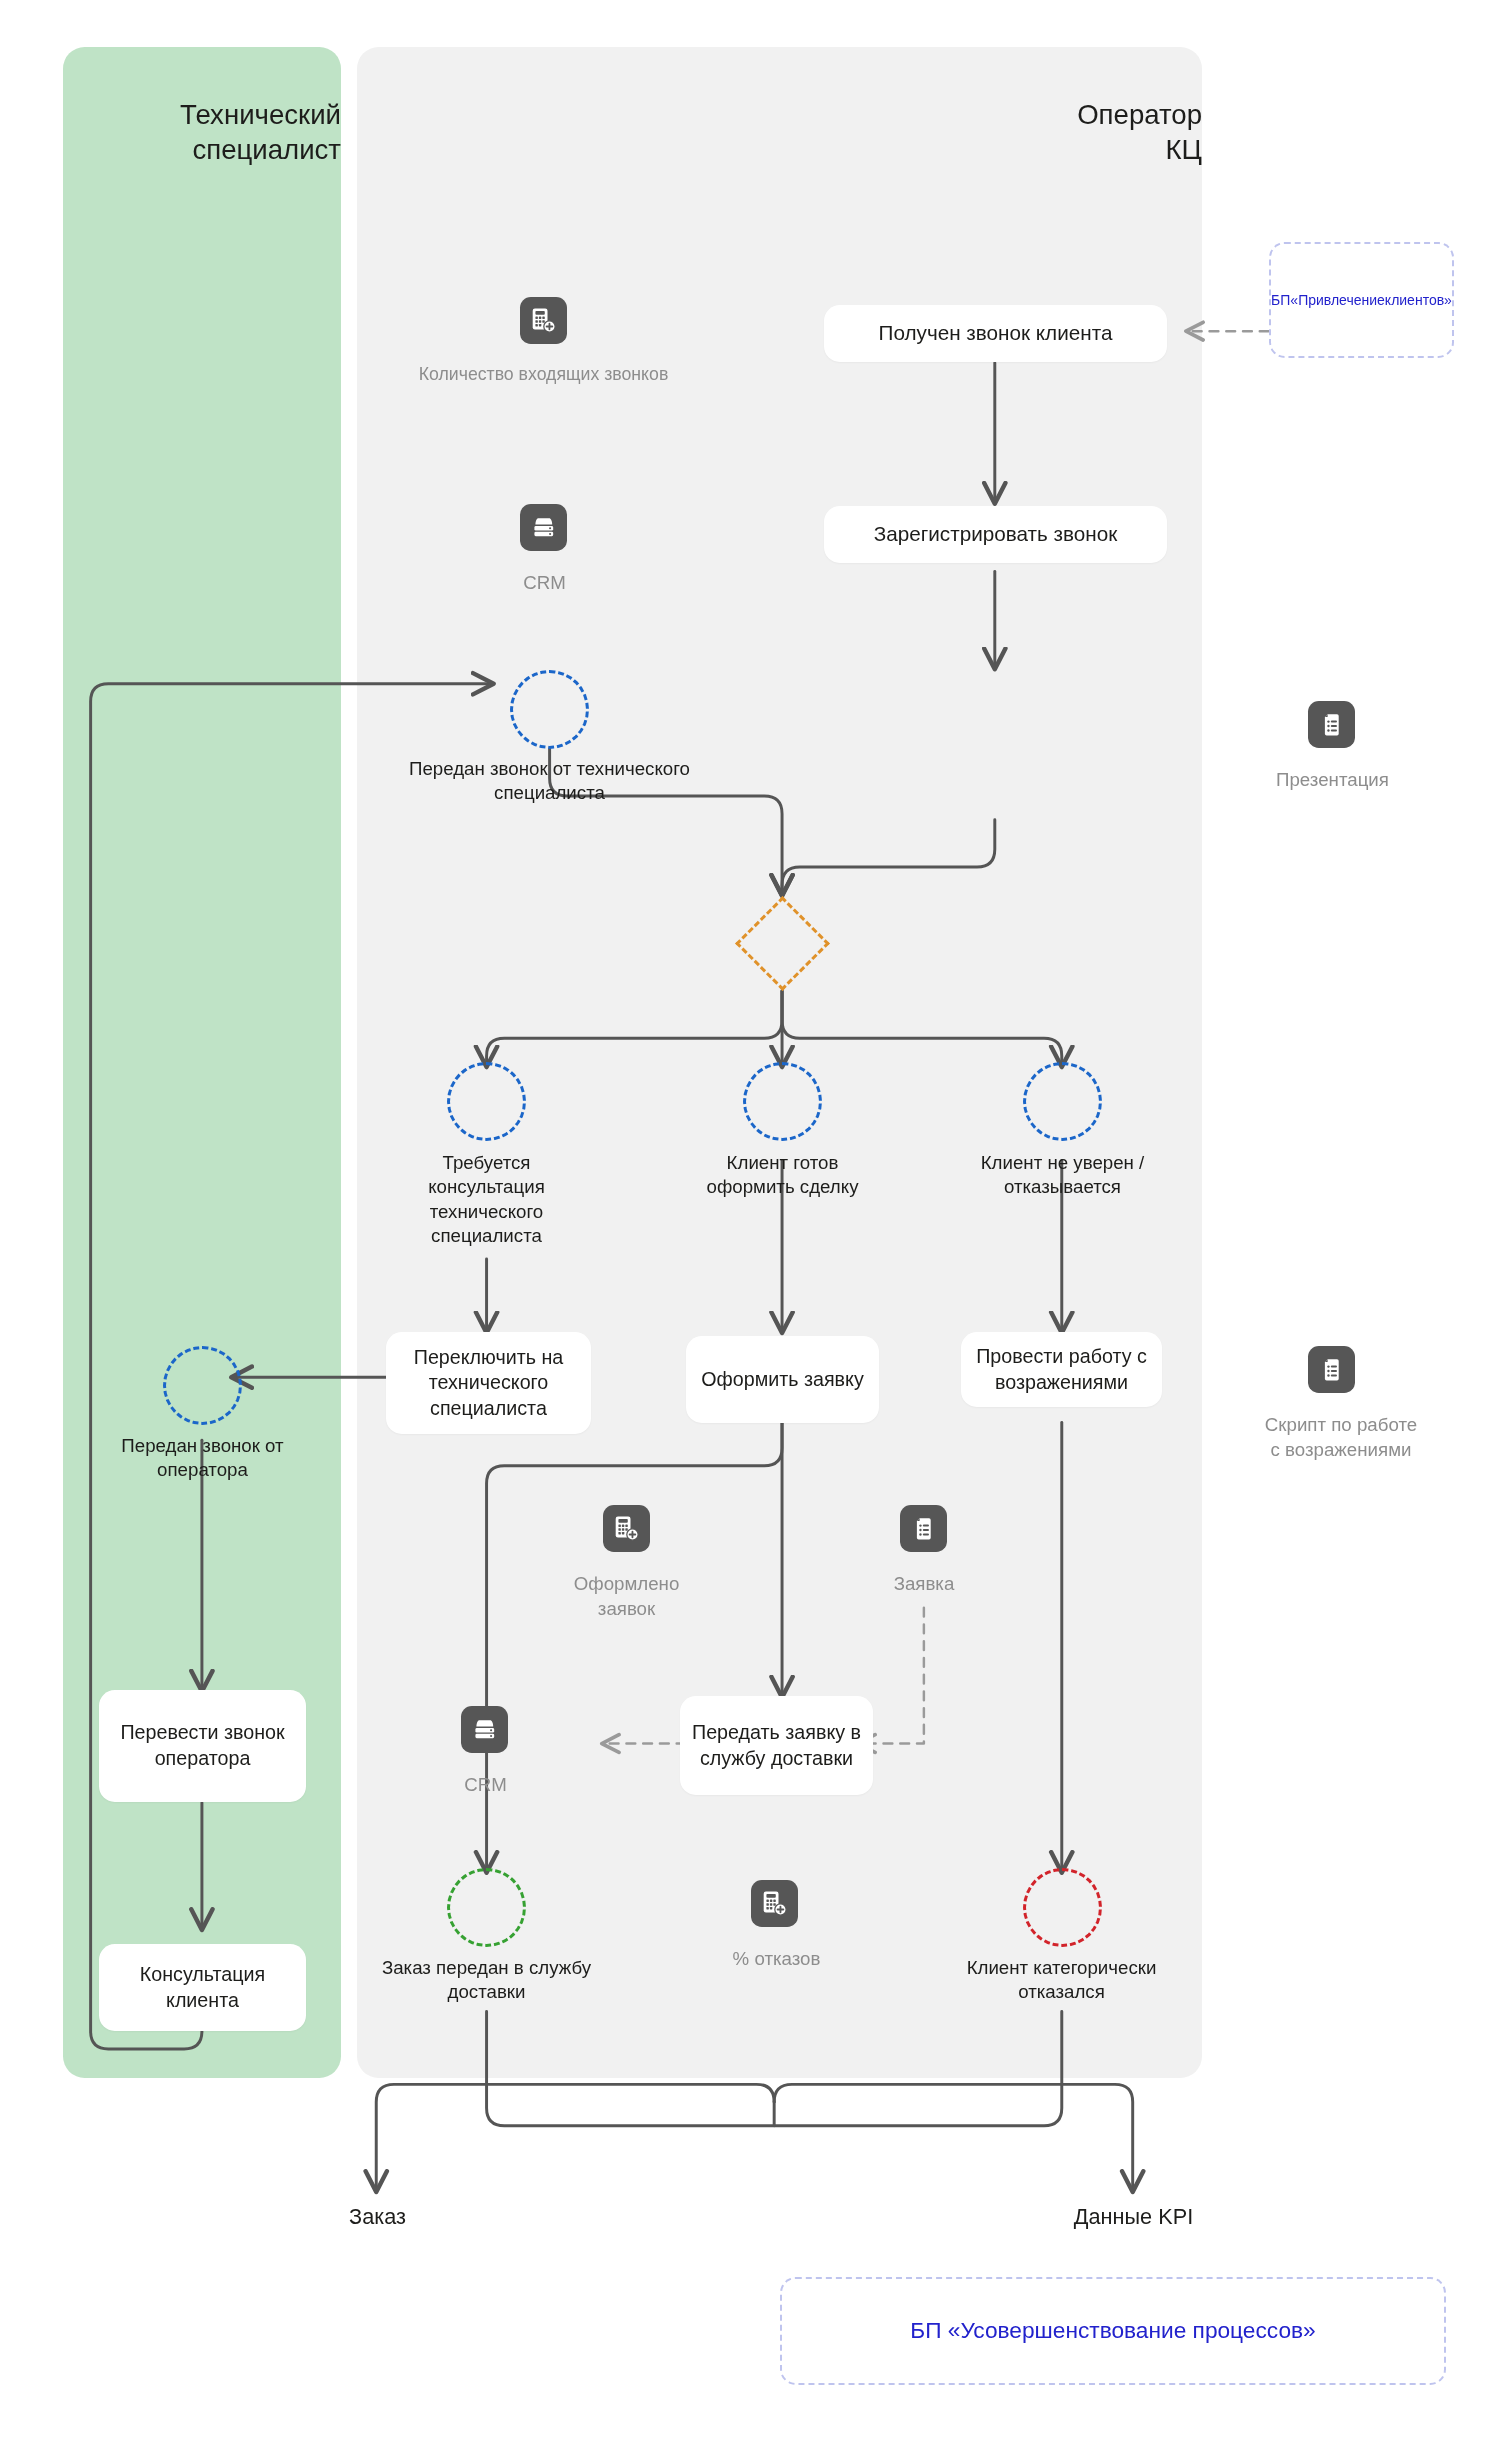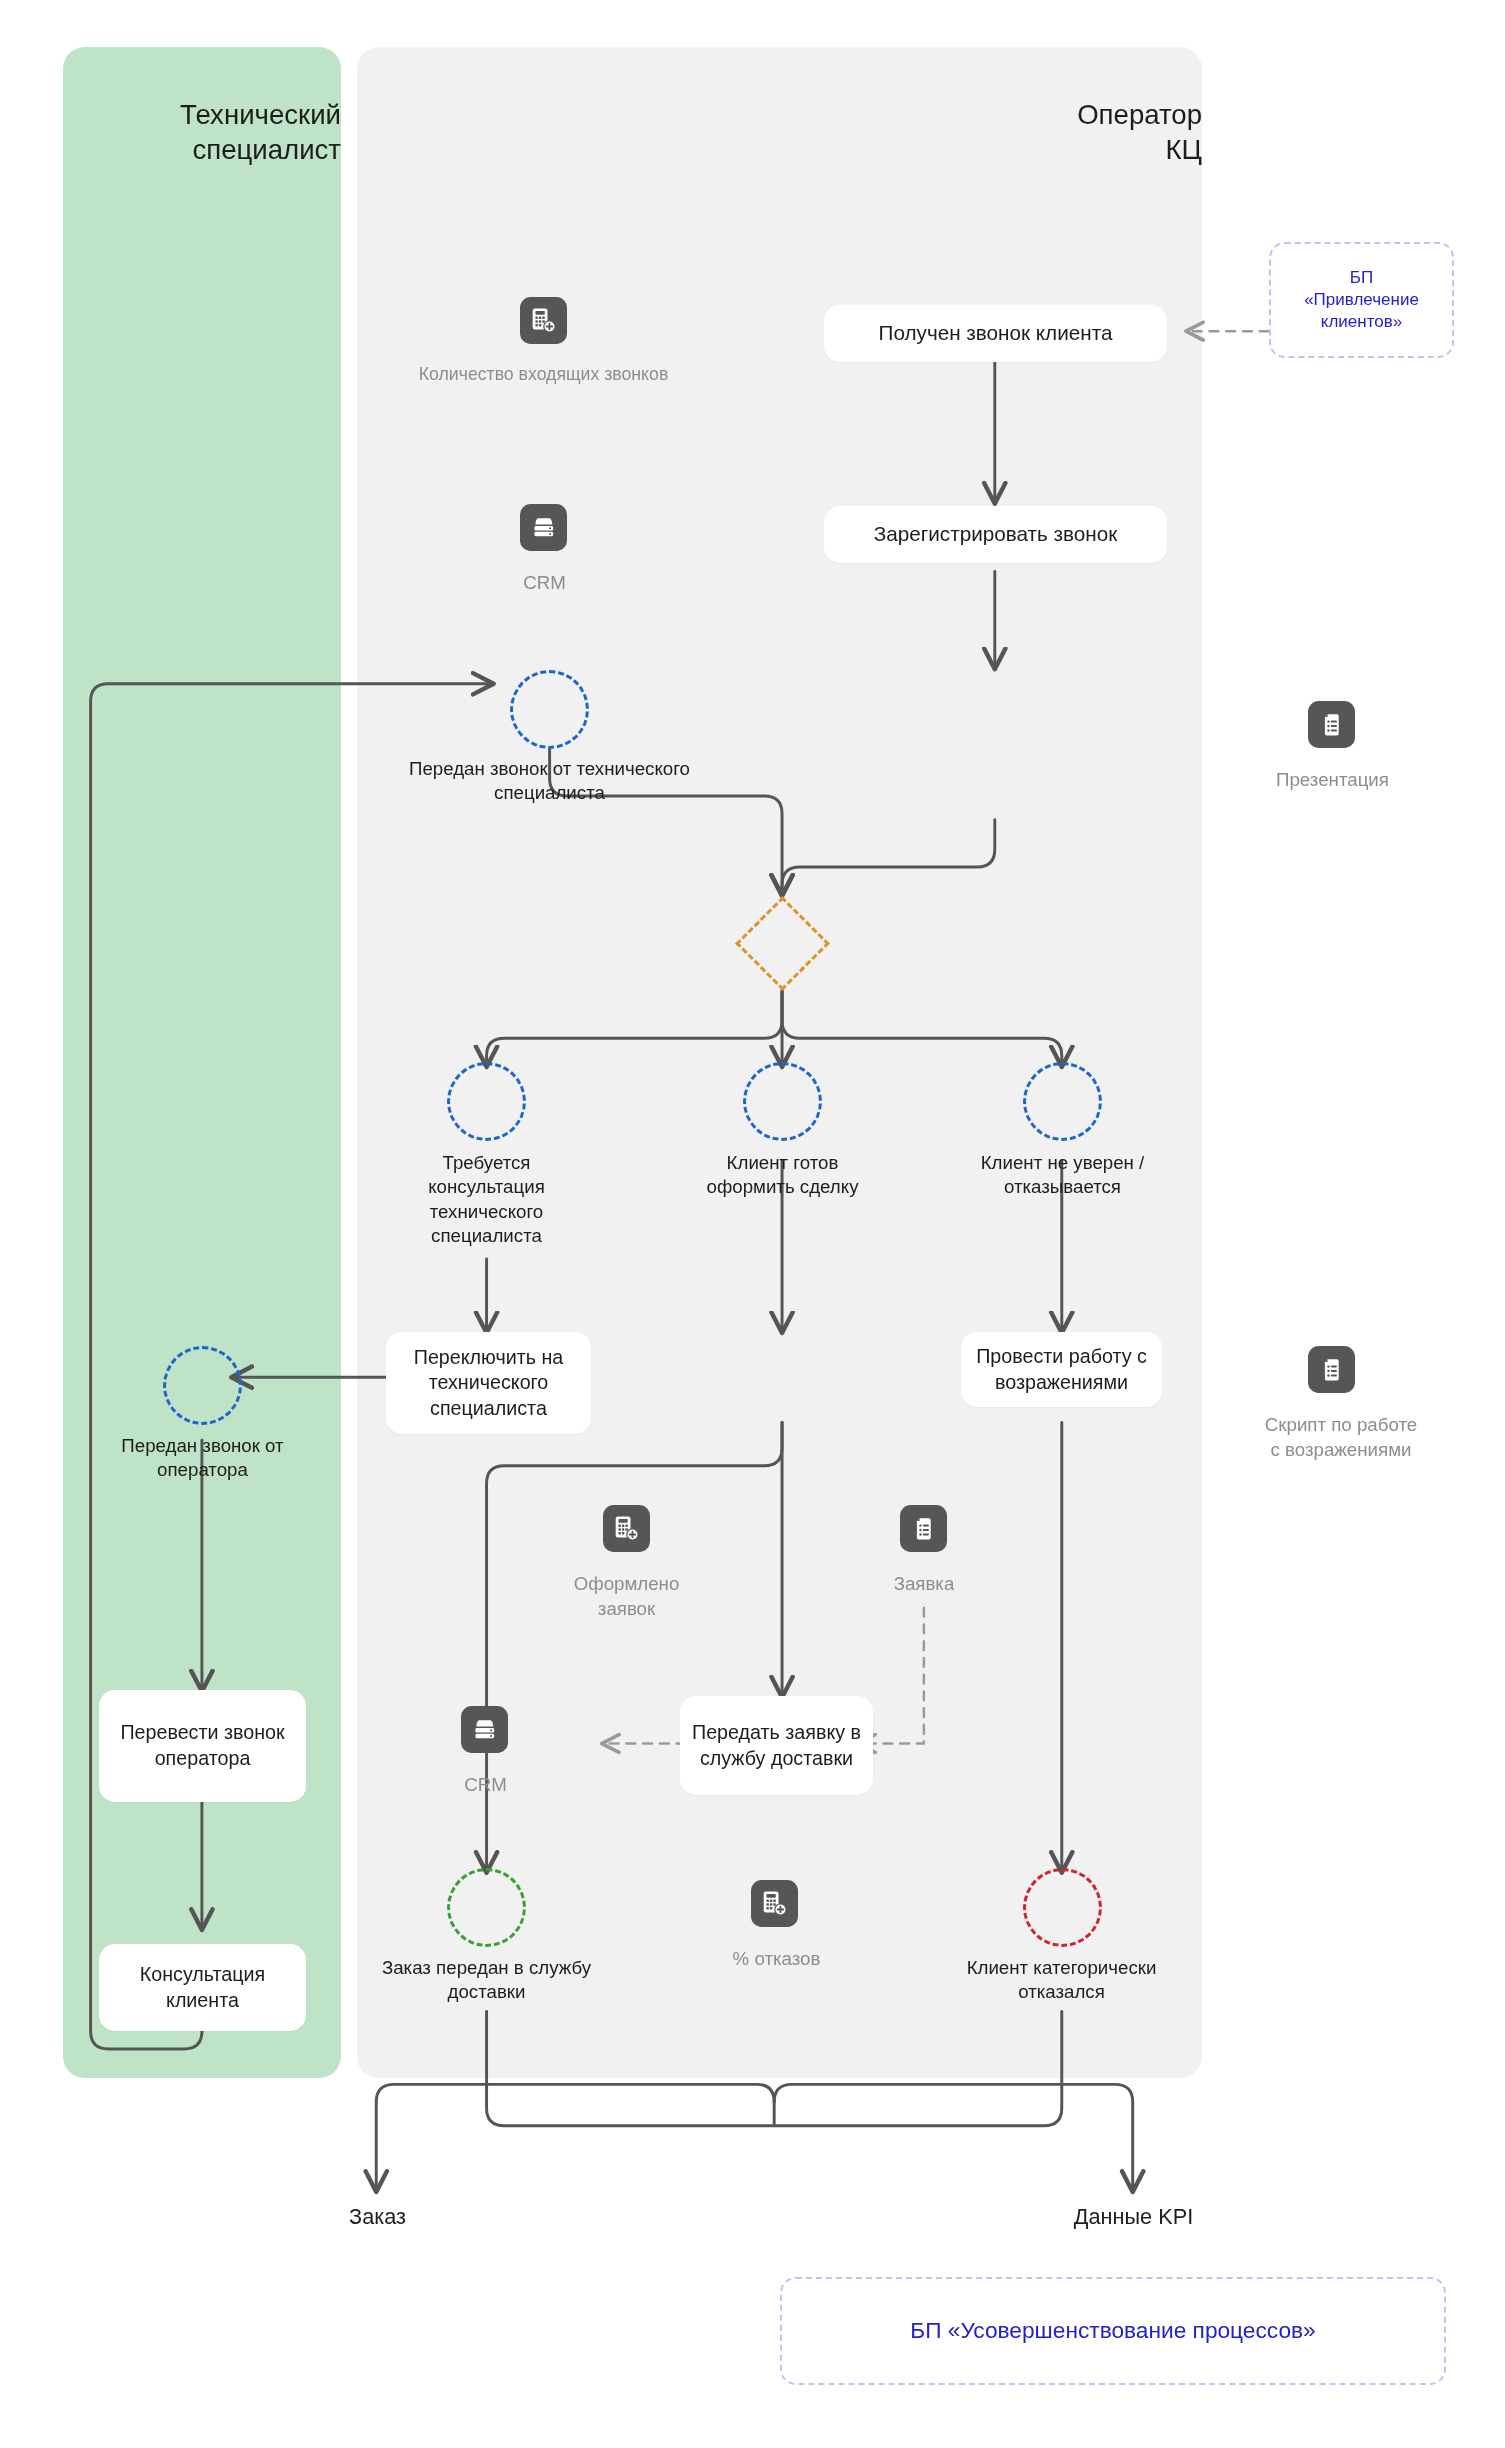--- a/index.html
+++ b/index.html
@@ -284,20 +284,21 @@
     <div>% отказов</div>
   </div>
 
   <div class="task" style="left:824px;top:305px;width:343px;height:57px;font-size:20.7px;">Получен звонок клиента</div>
 
   <div class="task" style="left:824px;top:506px;width:343px;height:57px;font-size:20.7px;">Зарегистрировать звонок</div>
 
 
   <div class="task" style="left:386px;top:1332px;width:205px;height:102px;font-size:19.7px;">Переключить на технического специалиста</div>
 
+  <div class="task" style="left:686px;top:1336px;width:193px;height:87px;font-size:19.7px;">Оформить заявку</div>
 
   <div class="task" style="left:961px;top:1332px;width:201px;height:75px;font-size:19.7px;">Провести работу с возражениями</div>
 
   <div class="task" style="left:680px;top:1696px;width:193px;height:99px;font-size:19.7px;">Передать заявку в службу доставки</div>
 
   <div class="task" style="left:99px;top:1690px;width:207px;height:112px;font-size:19.7px;">Перевести звонок оператора</div>
 
   <div class="task" style="left:99px;top:1929px;width:207px;height:87px;font-size:19.7px;margin-top:15px;">Консультация клиента</div>
 
   <div class="ev ev-blue" style="left:510px;top:670px;width:79px;height:79px;"></div>
@@ -319,21 +320,21 @@
   <div class="lbl" style="left:372px;top:1956px;width:229px;font-size:18.7px;">Заказ передан в службу доставки</div>
 
   <div class="ev ev-red" style="left:1023px;top:1868px;width:79px;height:79px;"></div>
   <div class="lbl" style="left:957px;top:1956px;width:209px;font-size:18.7px;">Клиент категорически отказался</div>
 
   <div class="gw" style="left:749px;top:910px;width:67px;height:67px;"></div>
 
   <div class="lbl" style="left:286px;top:2203px;width:183px;font-size:21.7px;">Заказ</div>
   <div class="lbl" style="left:1023px;top:2203px;width:221px;font-size:21.7px;">Данные KPI</div>
 
-  <div class="bp" style="left:1269px;top:242px;width:185px;height:116px;font-size:17px;flex-direction:column;">
+  <div class="bp" style="left:1269px;top:242px;width:185px;height:116px;font-size:14px;flex-direction:row;">
     <span>БП</span>
     <span>«Привлечение</span>
     <span>клиентов»</span>
   </div>
 
 
   <div class="bp" style="left:780px;top:2277px;width:666px;height:108px;font-size:22.7px;">БП «Усовершенствование процессов»</div>
 
 </div>
 

